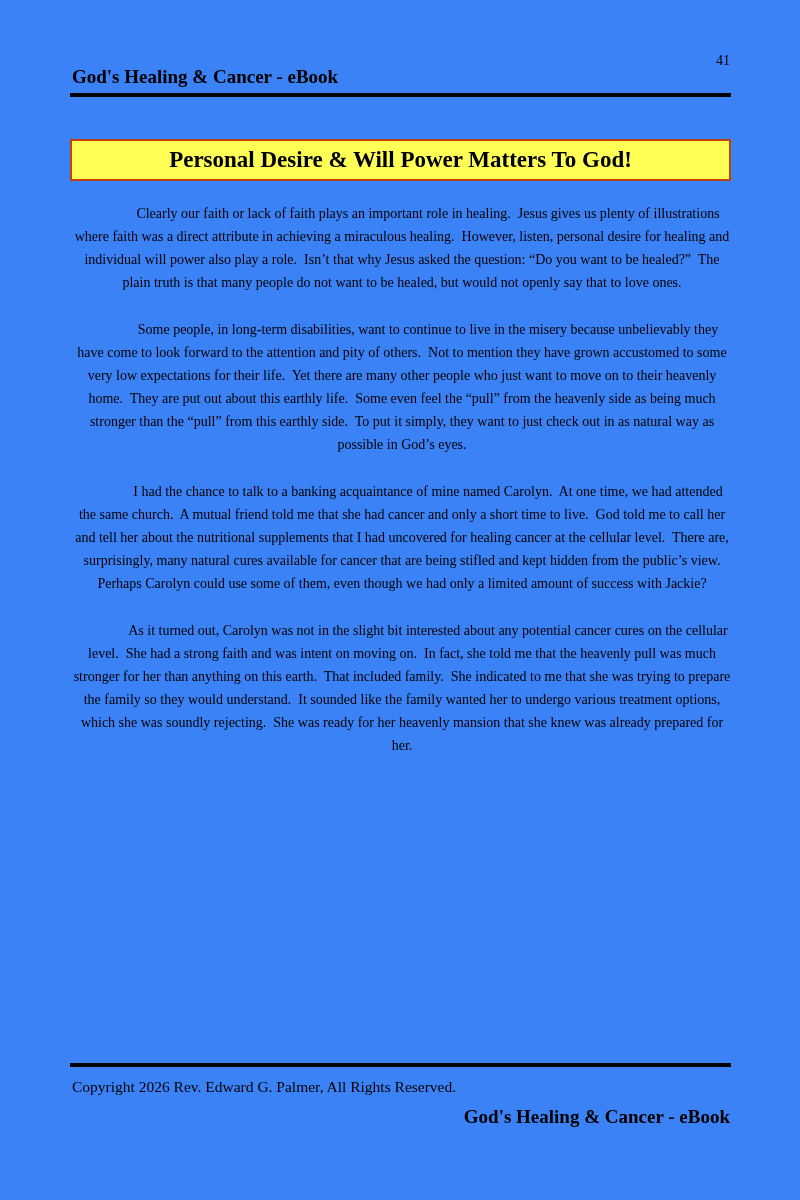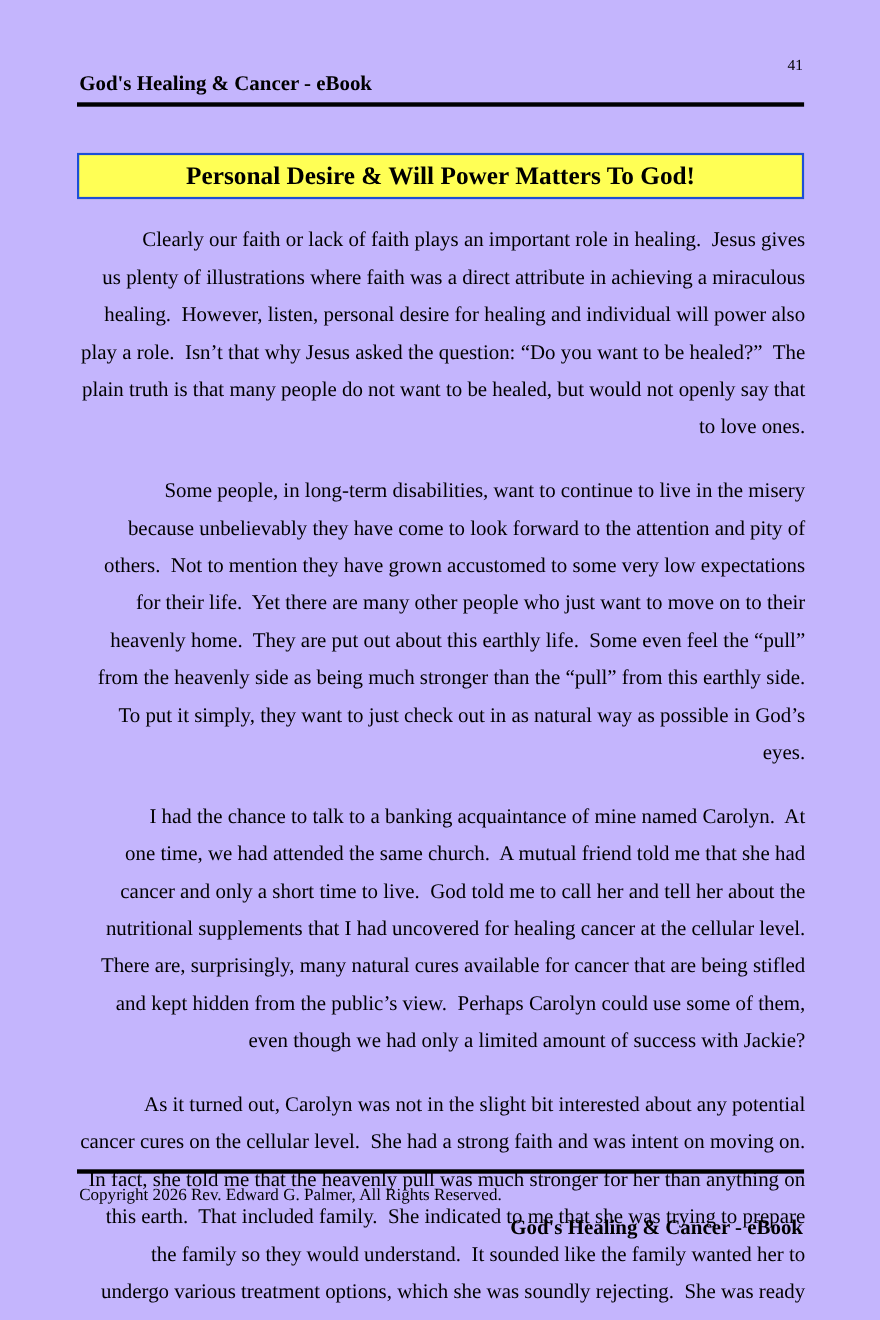--- a/index.html
+++ b/index.html
@@ -4,21 +4,21 @@
 <style>
   html, body {
     margin: 0;
     padding: 0;
     background: #ffffff;
   }
   .page {
     position: relative;
     width: 800px;
     height: 1200px;
-    background: #c4b5fd;
+    background: #3b82f6;
     color: #000000;
     font-family: "Liberation Serif", "DejaVu Serif", serif;
     overflow: hidden;
     box-sizing: border-box;
   }
   .page-number {
     position: absolute;
     top: 52px;
     right: 70px;
     font-size: 14px;
@@ -39,42 +39,42 @@
     left: 70px;
     width: 661px;
     height: 4px;
     background: #000000;
   }
   .section-title-box {
     position: absolute;
     top: 139px;
     left: 70px;
     width: 657px;
-    border: 2px solid #1d4ed8;
+    border: 2px solid #c2410c;
     background: #ffff55;
     text-align: center;
     padding: 5px 0 6px 0;
   }
   .section-title {
     font-size: 23px;
     font-weight: bold;
     line-height: 27px;
   }
   .body-text {
     position: absolute;
     top: 202px;
     left: 72px;
     width: 660px;
   }
   .body-text p {
     margin: 0 0 24px 0;
-    font-size: 19px;
-    line-height: 34px;
+    font-size: 14px;
+    line-height: 23px;
     text-indent: 52px;
-    text-align: right;
+    text-align: center;
     white-space: pre-wrap;
   }
   .footer-rule {
     position: absolute;
     top: 1063px;
     left: 70px;
     width: 661px;
     height: 4px;
     background: #000000;
   }

